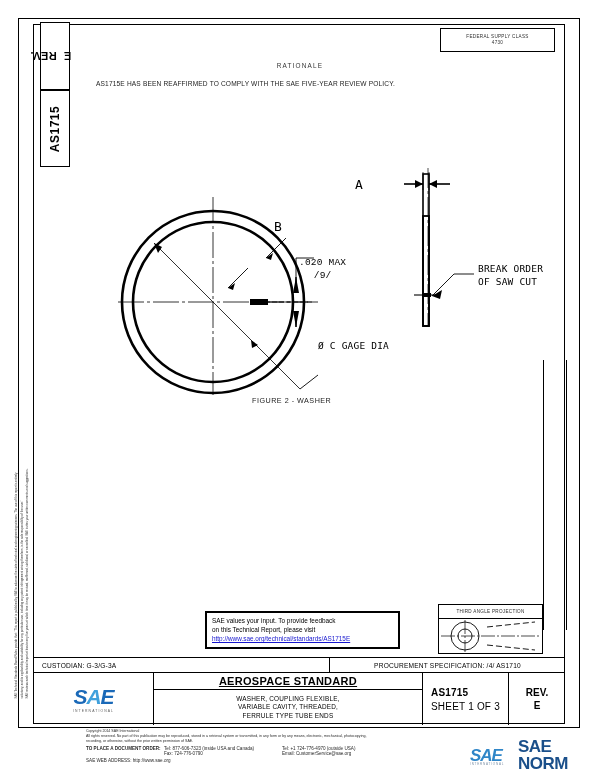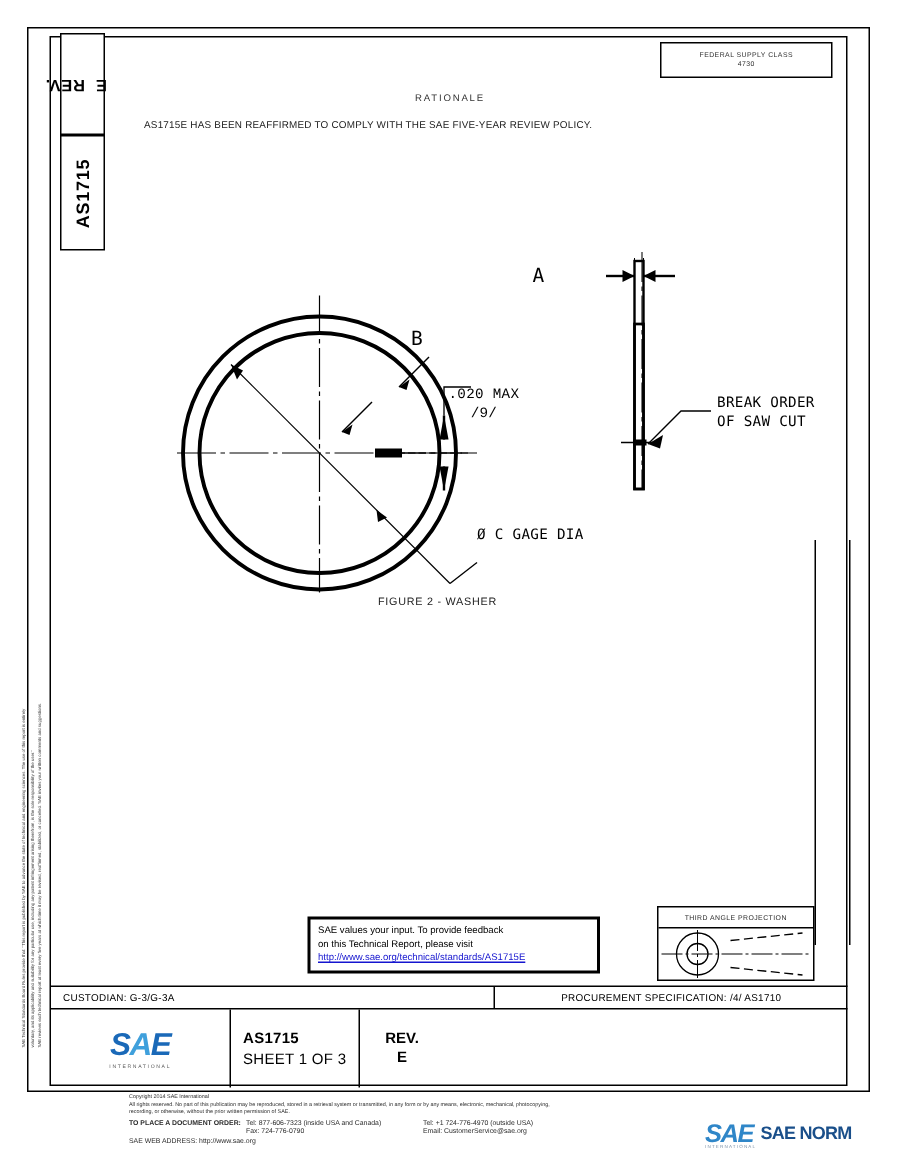--- a/index.html
+++ b/index.html
@@ -36,21 +36,21 @@
   
   #rationale-title{position:absolute;left:0;top:62px;width:600px;text-align:center;font-size:6.4px;letter-spacing:1.2px;color:#333;}
   #rationale-body{position:absolute;left:96px;top:80px;width:420px;font-size:6.6px;letter-spacing:.15px;color:#222;}
 
   
   #washer{position:absolute;left:118px;top:195px;width:240px;height:215px;}
   #washer svg{display:block;}
   .lbl{position:absolute;font-family:"DejaVu Sans Mono","Liberation Mono",monospace;color:#000;}
   #lbl-B{left:274px;top:219px;font-size:13px;}
   #lbl-020{left:299px;top:256px;font-size:9.5px;line-height:13px;letter-spacing:.2px;font-family:Liberation Mono, monospace;}
-  #lbl-gage{left:318px;top:351px;font-size:9.5px;letter-spacing:.2px;}
+  #lbl-gage{left:318px;top:340px;font-size:9.5px;letter-spacing:.2px;}
   #fig1{position:absolute;left:252px;top:396px;font-size:7.2px;letter-spacing:.5px;color:#222;
         font-family:"Liberation Sans",sans-serif;}
 
   
   #sideview{position:absolute;left:392px;top:168px;width:150px;height:160px;}
   #lbl-A{left:355px;top:177px;font-size:13px;}
   #lbl-break{left:478px;top:262px;font-size:9.5px;line-height:13px;letter-spacing:.2px;}
 
   
   #feedback{position:absolute;left:205px;top:611px;width:195px;height:38px;border:2px solid #000;
@@ -101,21 +101,21 @@
   #foot-order .c3{width:140px;font-weight:normal;}
   #foot-order2{display:flex;font-size:4.6px;}
   #foot-order2 .lbl2{width:78px;}
   #foot-order2 .c2{width:118px;}
   #foot-order2 .c3{width:140px;}
   #foot-web{margin-top:2px;font-size:4.6px;}
 
   
   #watermark{position:absolute;left:470px;top:742px;width:125px;height:26px;display:flex;align-items:center;}
   #wm-sae{font-size:17px;font-weight:bold;font-style:italic;color:#2f86c8;letter-spacing:-1px;line-height:17px;}
-  #wm-norm{font-size:12px;font-weight:bold;color:#1a4f8a;letter-spacing:-.5px;margin-left:5px;line-height:17px;}
+  #wm-norm{font-size:17px;font-weight:bold;color:#1a4f8a;letter-spacing:-.5px;margin-left:16px;line-height:17px;}
   #wm-sub{position:absolute;left:470px;top:762px;font-size:3px;letter-spacing:.8px;color:#7c90a6;}
 </style>
 </head>
 <body>
 
 <div id="sheet">
 
   <div class="frame-outer"></div>
   <div class="frame-inner"></div>
 
@@ -246,20 +246,28 @@
   <div id="cust-row">
     <div id="cust-cell">CUSTODIAN: G-3/G-3A</div>
     <div id="proc-cell">PROCUREMENT SPECIFICATION: /4/ AS1710</div>
   </div>
 
   <div id="title-block">
     <div id="tb-logo">
       <div class="sae-logo">S<span class="a">A</span>E</div>
       <div class="sae-sub">INTERNATIONAL</div>
     </div>
+    <div id="tb-mid">
+      <div id="tb-mid-top">AEROSPACE STANDARD</div>
+      <div id="tb-mid-bot">
+        <div>WASHER, COUPLING FLEXIBLE,</div>
+        <div>VARIABLE CAVITY, THREADED,</div>
+        <div>FERRULE TYPE TUBE ENDS</div>
+      </div>
+    </div>
     <div id="tb-no">
       <div class="n">AS1715</div>
       <div class="s">SHEET 1 OF 3</div>
     </div>
     <div id="tb-rev">
       <div>REV.</div>
       <div>E</div>
     </div>
   </div>
 

